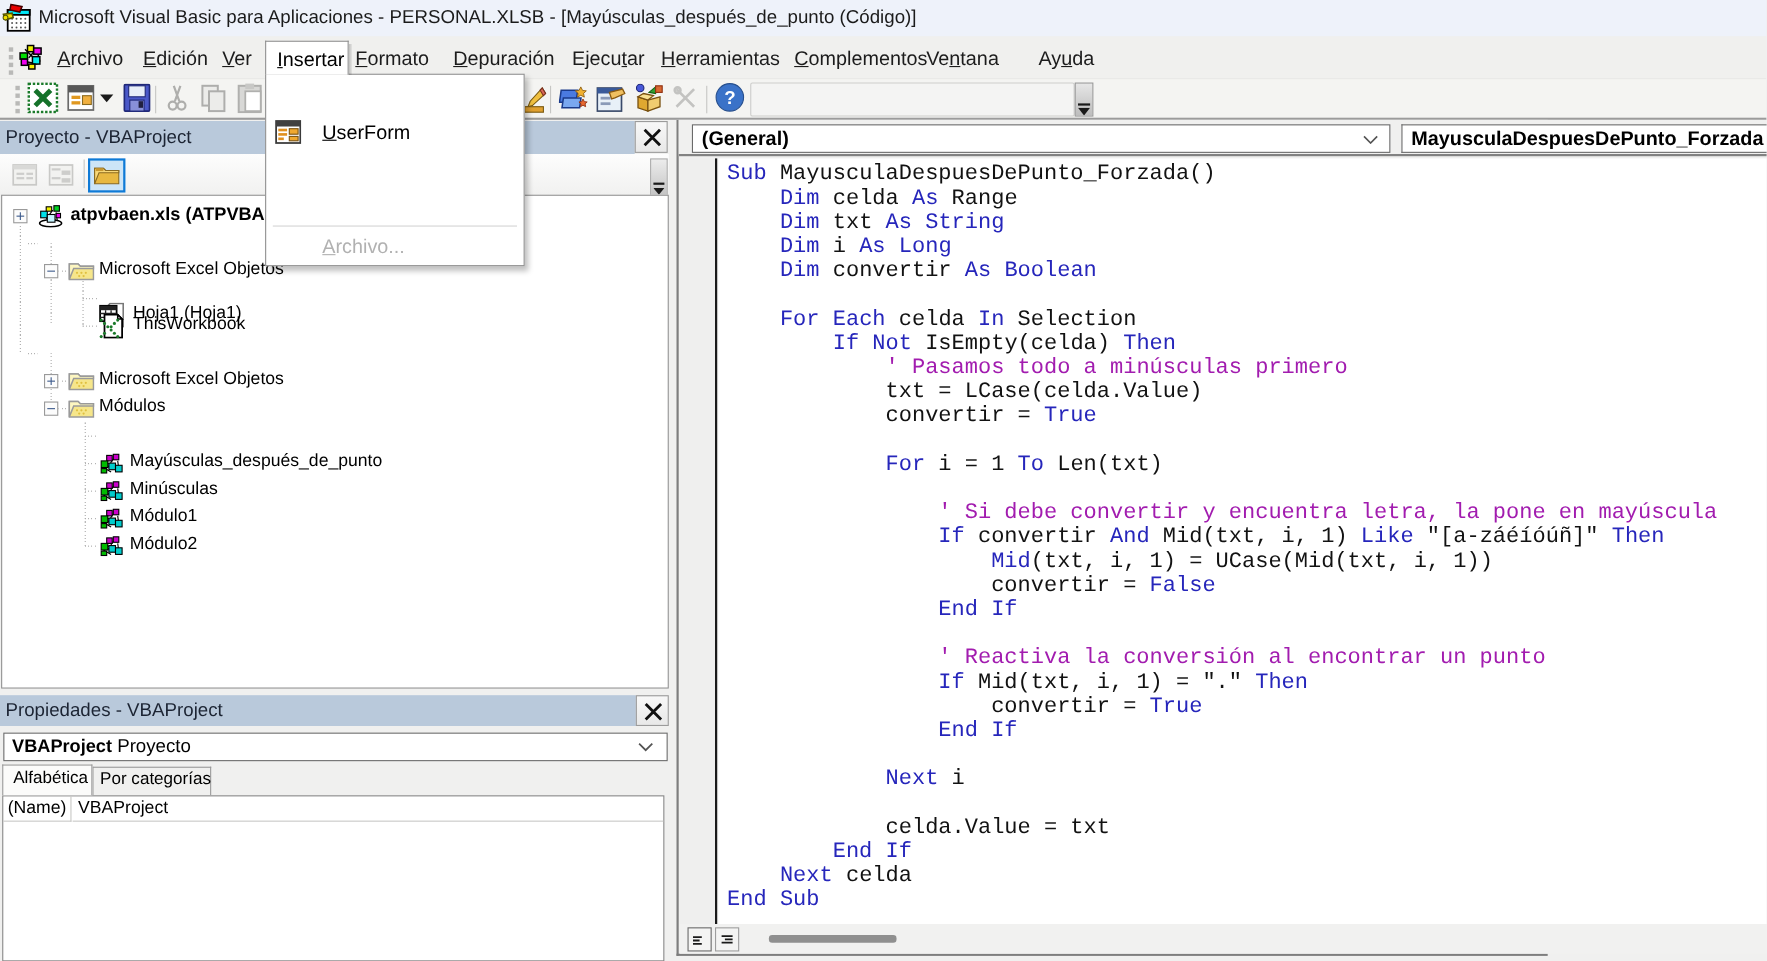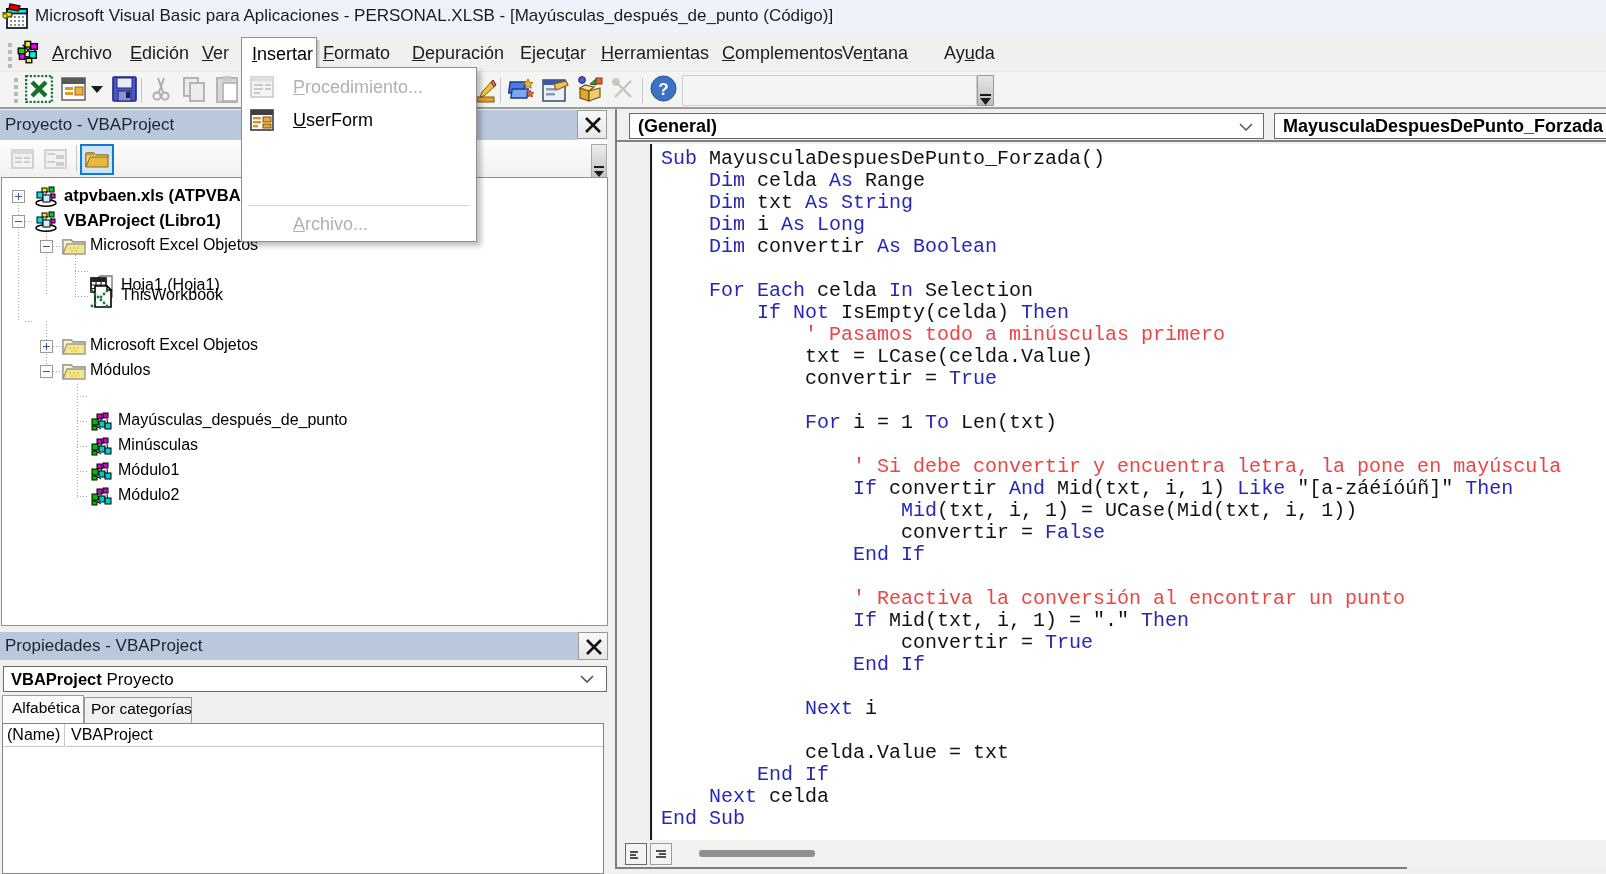--- a/index.html
+++ b/index.html
@@ -43,21 +43,21 @@
 .tab{position:absolute;font-size:15.5px;background:#f0f0ef;border:1px solid #9a9a9a;border-bottom:none;white-space:nowrap}
 #propgrid{position:absolute;left:2px;top:723px;width:602px;height:151px;background:#fff;border:1px solid #868686}
 
 #codewin{position:absolute;left:615px;top:109px;width:792px;height:760px;background:#f0f0ef;border-left:2px solid #7e7e7e;border-bottom:2px solid #7e7e7e}
 #comborow{position:absolute;left:0;top:0;width:991px;height:33px;background:#f0f0ef;border-bottom:2px solid #828282}
 .ccombo{position:absolute;top:4px;height:26px;background:#fff;border:1px solid #6a6a6a;font-size:18px;font-weight:bold;line-height:24px;padding-left:8px}
 #marginbar{position:absolute;left:1px;top:35px;width:34px;height:696px;background:#efefee;border-right:2px solid #1a1a1a}
 #codearea{position:absolute;left:36px;top:35px;width:955px;height:696px;background:#fff}
 #code{position:absolute;left:8px;top:4px;font-family:"Liberation Mono",monospace;font-size:20px;line-height:22px;white-space:pre;color:#121212}
 .k{color:#2626bb}
-.c{color:#ef4444}
+.c{color:#a21caf}
 #hscroll{position:absolute;left:1px;top:731px;width:989px;height:27px;background:#f1f1f0}
 .vbtn{position:absolute;top:3px;width:22px;height:22px;background:#f4f4f3;border:1px solid #9d9d9d}
 #thumb{position:absolute;left:81px;top:10px;width:116px;height:7px;background:#8f8f8f;border-radius:3px}
 
 #mhead{position:absolute;left:241px;top:37px;width:76px;height:31px;background:#fff;border:1px solid #8f8f8f;border-bottom:none}
 #mheadshadow{position:absolute;left:317px;top:40px;width:3px;height:28px;background:linear-gradient(90deg,rgba(0,0,0,0.22),rgba(0,0,0,0.05))}
 #dmenu{position:absolute;left:241px;top:67px;width:236px;height:175px;background:#fff;border:1px solid #8f8f8f;box-shadow:4px 4px 5px rgba(0,0,0,0.25)}
 .drow{position:absolute;left:2px;width:230px;height:33px;font-size:18px;line-height:33px}
 .drow .dlbl{position:absolute;left:49px;top:0}
 .drow.dis{color:#b1b1b1}
@@ -294,37 +294,20 @@
             <path d="M6 8 L16 14 M14 5 L8 13 M17 7 L18 14" fill="none"></path>
             <rect x="3" y="6" width="6" height="6" fill="#00e0e8"></rect>
             <rect x="9" y="9" width="7" height="7" fill="#c8f4ff"></rect>
             <rect x="15" y="1" width="5" height="5" fill="#00d020"></rect>
             <rect x="8" y="2" width="5" height="4" fill="#f0f000"></rect>
             <rect x="17" y="8" width="4" height="4" fill="#f000f0"></rect>
           </g>
         </svg>
       <div class="lbl b" style="left:62px">atpvbaen.xls (ATPVBA</div>
     </div>
-    <div class="trow" style="left:0;top:31px;width:605px">
-      <div class="expander" style="left:10px">
-          <i></i>
-        </div>
-      <svg class="abs" style="left:32px;top:2px" width="24" height="21" viewBox="0 0 24 21">
-          <ellipse cx="12" cy="17" rx="10" ry="3.2" fill="none" stroke="#000" stroke-width="1.4"></ellipse>
-          <g stroke="#000" stroke-width="1">
-            <path d="M6 8 L16 14 M14 5 L8 13 M17 7 L18 14" fill="none"></path>
-            <rect x="3" y="6" width="6" height="6" fill="#00e0e8"></rect>
-            <rect x="9" y="9" width="7" height="7" fill="#c8f4ff"></rect>
-            <rect x="15" y="1" width="5" height="5" fill="#00d020"></rect>
-            <rect x="8" y="2" width="5" height="4" fill="#f0f000"></rect>
-            <rect x="17" y="8" width="4" height="4" fill="#f000f0"></rect>
-          </g>
-        </svg>
-      <div class="lbl b" style="left:62px">VBAProject (Libro1)</div>
-    </div>
     <div class="trow" style="left:0;top:56px;width:605px">
       <div class="expander" style="left:38px">
           <i></i>
         </div>
       <svg class="abs" style="left:60px;top:3px" width="24" height="19" viewBox="0 0 24 19">
           <path d="M1 3 L1 17 L23 17 L23 5 L11 5 L9 3 Z" fill="#f6e68a" stroke="#9a9a9a" stroke-width="1.4"></path>
           <path d="M1 17 L5 7 L23 7 L23 5 L11 5 L9 3 L1 3 Z" fill="#fdf6c0" stroke="#9a9a9a" stroke-width="1.4"></path>
           <g fill="#e0c040">
             <circle cx="8" cy="11" r="1"></circle>
             <circle cx="12" cy="11" r="1"></circle>
@@ -533,32 +516,20 @@
         </svg></div>
 <div class="vbtn" style="left:32px"><svg width="20" height="20" viewBox="0 0 20 20">
           <g stroke="#1a1a1a" stroke-width="1.6">
             <path d="M5 7 L15 7 M8 10 L15 10 M5 13 L15 13"></path>
           </g>
         </svg></div>
 <div id="thumb"></div>
     </div>
 </div>
 <div id="dmenu">
-  <div class="drow dis" style="top:3px">
-    <svg class="dicon" width="24" height="22" viewBox="0 0 24 22">
-        <rect x="1" y="1" width="22" height="20" fill="#f4f4f3" stroke="#c9c9c7" stroke-width="1.6"></rect>
-        <rect x="1" y="1" width="22" height="4.5" fill="#dedede"></rect>
-        <rect x="4" y="8" width="9" height="2" fill="#c9c9c7"></rect>
-        <rect x="4" y="12" width="9" height="2" fill="#c9c9c7"></rect>
-        <rect x="4" y="16" width="6" height="2" fill="#c9c9c7"></rect>
-        <rect x="15" y="8" width="6" height="2" fill="#c9c9c7"></rect>
-        <rect x="15" y="12" width="6" height="2" fill="#c9c9c7"></rect>
-      </svg>
-    <div class="dlbl"><u>P</u>rocedimiento...</div>
-  </div>
   <div class="drow" style="top:36px">
     <svg class="dicon" width="24" height="22" viewBox="0 0 24 22">
         <rect x="1" y="1" width="22" height="20" fill="#fff" stroke="#3a3a3a" stroke-width="1.6"></rect>
         <rect x="1" y="1" width="22" height="5" fill="#404040"></rect>
         <rect x="3" y="8" width="8" height="2.4" fill="#e09020"></rect>
         <rect x="3" y="12" width="8" height="2.4" fill="#e09020"></rect>
         <rect x="3" y="16" width="5" height="2.4" fill="#e09020"></rect>
         <rect x="13" y="8" width="8" height="5" fill="#f0a830" stroke="#7a5210"></rect>
         <rect x="13" y="15" width="8" height="4" fill="#f0a830" stroke="#7a5210"></rect>
       </svg>

